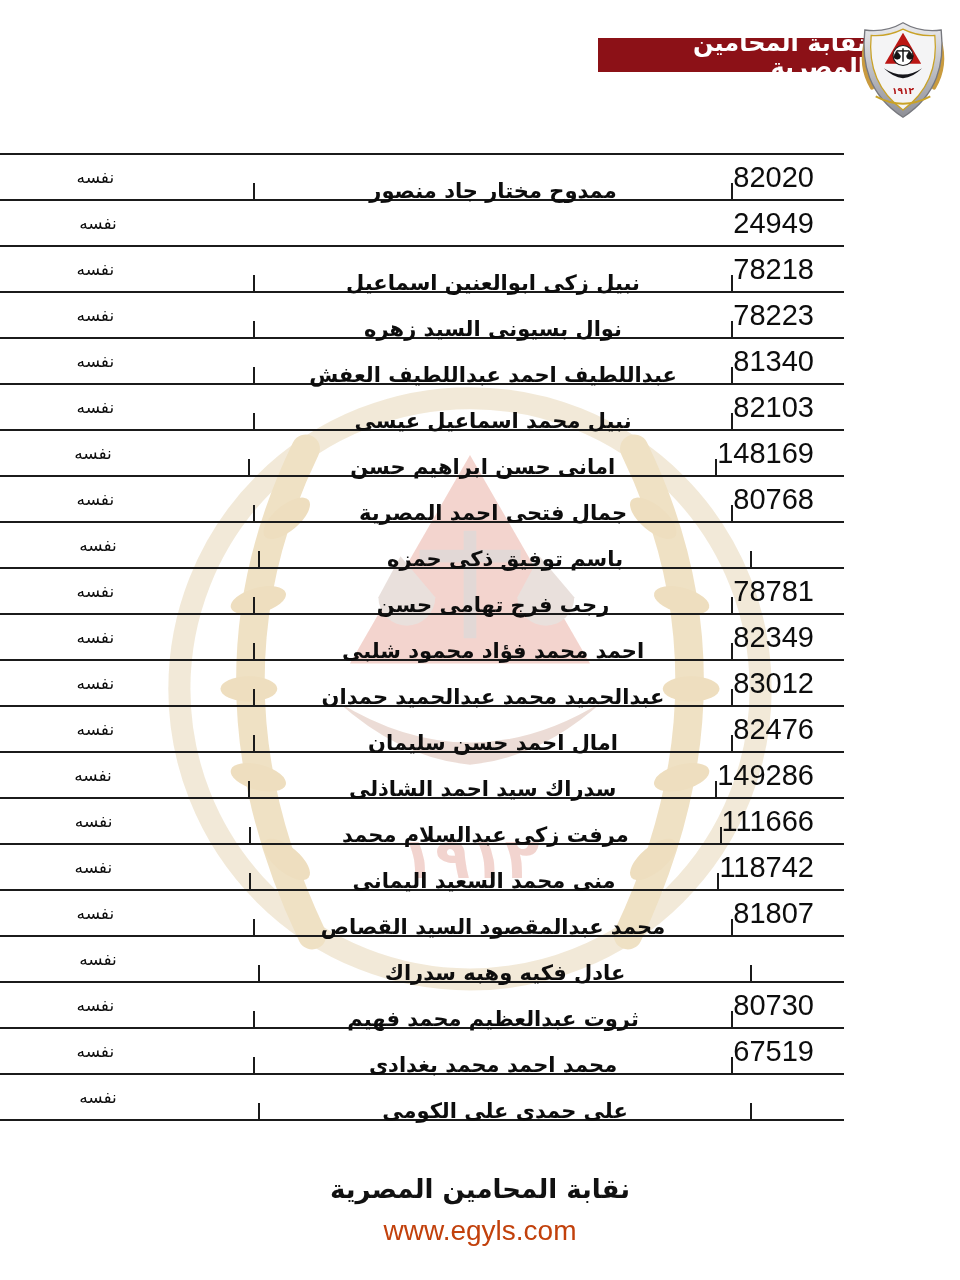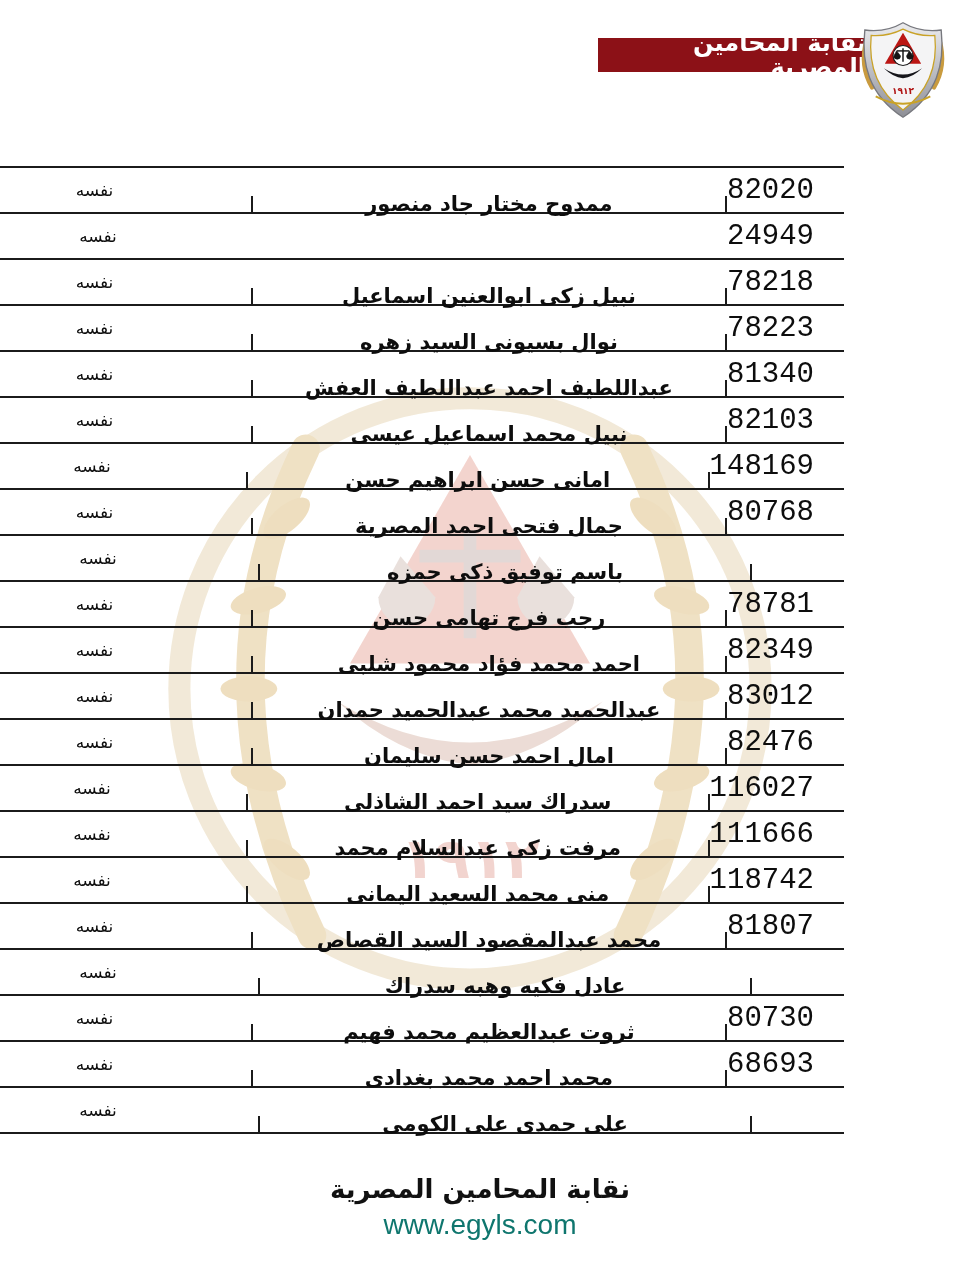--- a/index.html
+++ b/index.html
@@ -18,44 +18,44 @@
   .banner{
     position:absolute;left:598px;top:38px;width:268px;height:34px;
     background:var(--banner-red,#8C1117);color:#fff;
     display:flex;align-items:center;justify-content:center;
     font-weight:bold;font-size:24px;direction:rtl;line-height:1;
   }
   .logo{position:absolute;left:856px;top:20px;width:94px;height:100px;}
 
   
   .table{
-    position:absolute;left:0;top:166px;width:844px;
+    position:absolute;left:0;top:153px;width:844px;
     border-top:2px solid var(--table-border,#1B1B1B);
   }
   .row{display:flex;height:46px;border-bottom:2px solid var(--table-border,#1B1B1B);align-items:stretch;background:transparent;}
   .cell{display:flex;align-items:center;color:#0d0d0d;}
   .cell-status{
     width:258px;justify-content:center;padding-right:62px;
     font-size:17px;letter-spacing:.5px;
   }
   .cell-name{
     width:494px;justify-content:center;text-align:center;
     border-left:2px solid var(--table-border,#1B1B1B);
     border-right:2px solid var(--table-border,#1B1B1B);
     font-weight:bold;font-size:21px;margin-top:28px;
   }
   .cell-number{
     flex:1;justify-content:flex-end;padding-right:30px;
-    font-family:Liberation Mono, monospace;font-size:29px;
+    font-family:Liberation Sans, sans-serif;font-size:29px;
   }
 
   
   .footer{position:absolute;left:0;top:1174px;width:960px;text-align:center;}
   .footer-org{font-size:26px;font-weight:bold;direction:rtl;color:#111;}
-  .footer-url{font-size:28px;margin-top:5px;font-family:"Liberation Sans","DejaVu Sans",sans-serif;color:#0f766e;}
+  .footer-url{font-size:28px;margin-top:11px;font-family:"Liberation Sans","DejaVu Sans",sans-serif;color:#c2410c;}
 </style>
 </head>
 <body>
 
 <div class="page">
 
   <svg class="watermark" viewBox="0 0 200 220" preserveAspectRatio="xMidYMid meet" aria-hidden="true">
     <circle cx="100" cy="112" r="92" fill="none" stroke="#f0e6d2" stroke-width="7"></circle>
 
     <path d="M48,36 Q12,110 50,190" fill="none" stroke="#eddcba" stroke-width="9" stroke-linecap="round"></path>
@@ -177,21 +177,21 @@
         <div class="cell cell-number">83012</div>
       </div>
       <div class="row">
         <div class="cell cell-status" dir="rtl">نفسه</div>
         <div class="cell cell-name" dir="rtl">امال احمد حسن سليمان</div>
         <div class="cell cell-number">82476</div>
       </div>
       <div class="row">
         <div class="cell cell-status" dir="rtl">نفسه</div>
         <div class="cell cell-name" dir="rtl">سدراك سيد احمد الشاذلى</div>
-        <div class="cell cell-number">116027</div>
+        <div class="cell cell-number">149286</div>
       </div>
       <div class="row">
         <div class="cell cell-status" dir="rtl">نفسه</div>
         <div class="cell cell-name" dir="rtl">مرفت زكى عبدالسلام محمد</div>
         <div class="cell cell-number">111666</div>
       </div>
       <div class="row">
         <div class="cell cell-status" dir="rtl">نفسه</div>
         <div class="cell cell-name" dir="rtl">منى محمد السعيد اليمانى</div>
         <div class="cell cell-number">118742</div>
@@ -206,21 +206,21 @@
         <div class="cell cell-name" dir="rtl">عادل فكيه وهبه سدراك</div>
       </div>
       <div class="row">
         <div class="cell cell-status" dir="rtl">نفسه</div>
         <div class="cell cell-name" dir="rtl">ثروت عبدالعظيم محمد فهيم</div>
         <div class="cell cell-number">80730</div>
       </div>
       <div class="row">
         <div class="cell cell-status" dir="rtl">نفسه</div>
         <div class="cell cell-name" dir="rtl">محمد احمد محمد بغدادى</div>
-        <div class="cell cell-number">68693</div>
+        <div class="cell cell-number">67519</div>
       </div>
       <div class="row">
         <div class="cell cell-status" dir="rtl">نفسه</div>
         <div class="cell cell-name" dir="rtl">على حمدى على الكومى</div>
       </div>
     </div>
 
   <div class="footer">
     <div class="footer-org">نقابة المحامين المصرية</div>
     <div class="footer-url">www.egyls.com</div>

